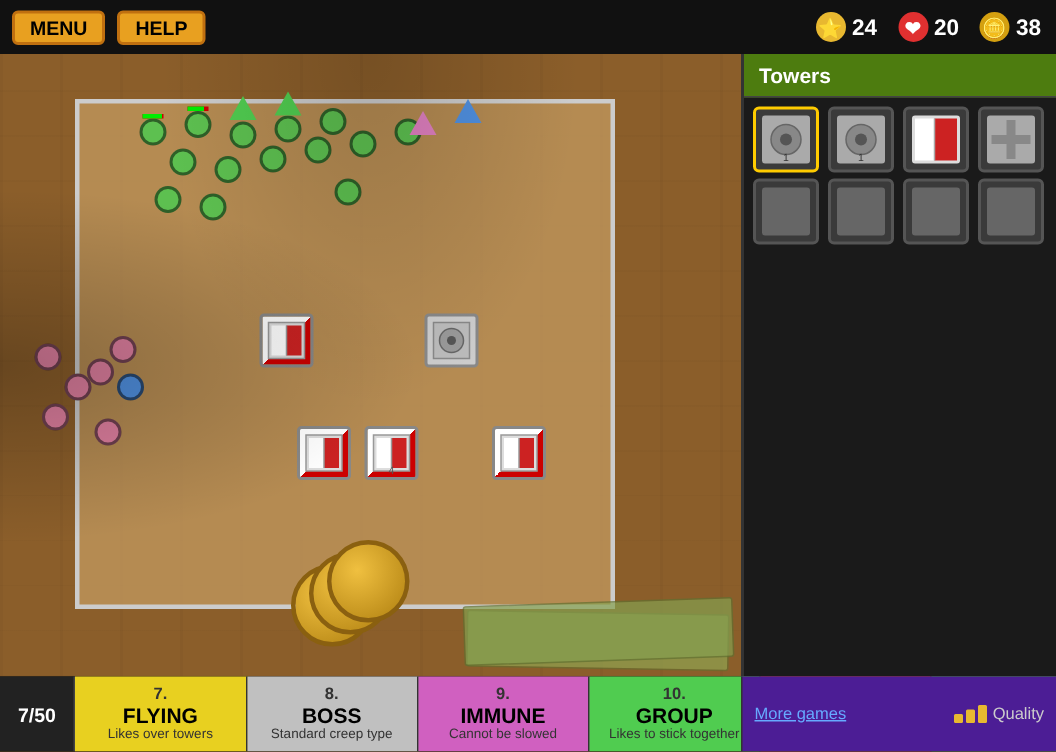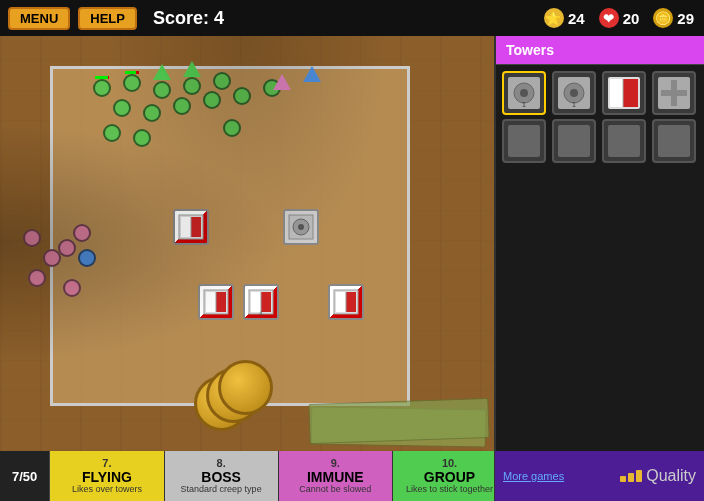--- a/index.html
+++ b/index.html
@@ -94,21 +94,21 @@
       top: 36px;
       right: 0;
       width: 210px;
       bottom: 50px;
       background: #1a1a1a;
       border-left: 2px solid #333;
       z-index: 5;
     }
 
     #towers-title {
-      background: #d946ef;
+      background: #4d7c0f;
       color: #fff;
       font-size: 14px;
       font-weight: bold;
       padding: 6px 10px;
       border-bottom: 1px solid #444;
     }
 
     #towers-grid {
       display: grid;
       grid-template-columns: repeat(4, 1fr);
@@ -332,21 +332,21 @@
       font-size: 11px;
       text-decoration: underline;
       cursor: pointer;
     }
 
     .quality-section {
       display: flex;
       align-items: center;
       gap: 4px;
       color: #ccc;
-      font-size: 16px;
+      font-size: 11px;
     }
 
     .quality-bars {
       display: flex;
       gap: 2px;
       align-items: flex-end;
     }
 
     .q-bar {
       width: 6px;
@@ -427,35 +427,34 @@
 
   </style>
 </head>
 <body>
 
 <div id="game-container">
 
   <div id="top-bar">
     <button class="top-btn">MENU</button>
     <button class="top-btn">HELP</button>
-    <span id="score-display">Score: 4</span>
   </div>
 
   <div id="resource-bar">
     <div class="resource-item">
       <div class="res-icon res-gold">⭐</div>
       <span>24</span>
     </div>
     <div class="resource-item">
       <div class="res-icon res-heart">❤</div>
       <span>20</span>
     </div>
     <div class="resource-item">
       <div class="res-icon res-coin">🪙</div>
-      <span>29</span>
+      <span>38</span>
     </div>
   </div>
 
   <div id="game-area">
 
     <div id="play-field">
 
       <div class="field-tower tower-flag" style="left:120px; top:140px;">
         <svg width="28" height="28" viewBox="0 0 28 28">
           <rect x="2" y="2" width="24" height="24" fill="#ddd" stroke="#999" stroke-width="1"></rect>

